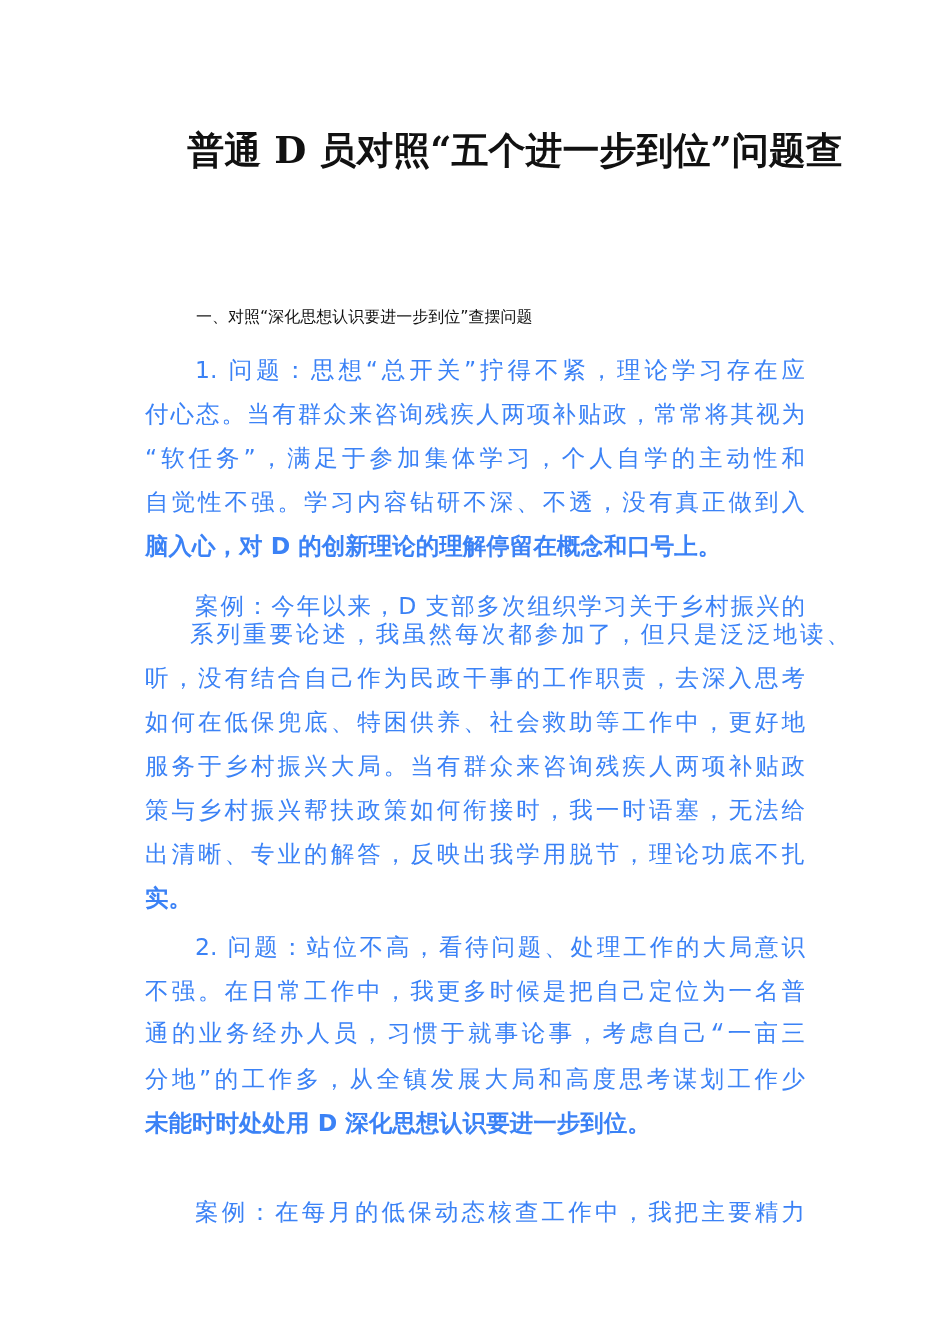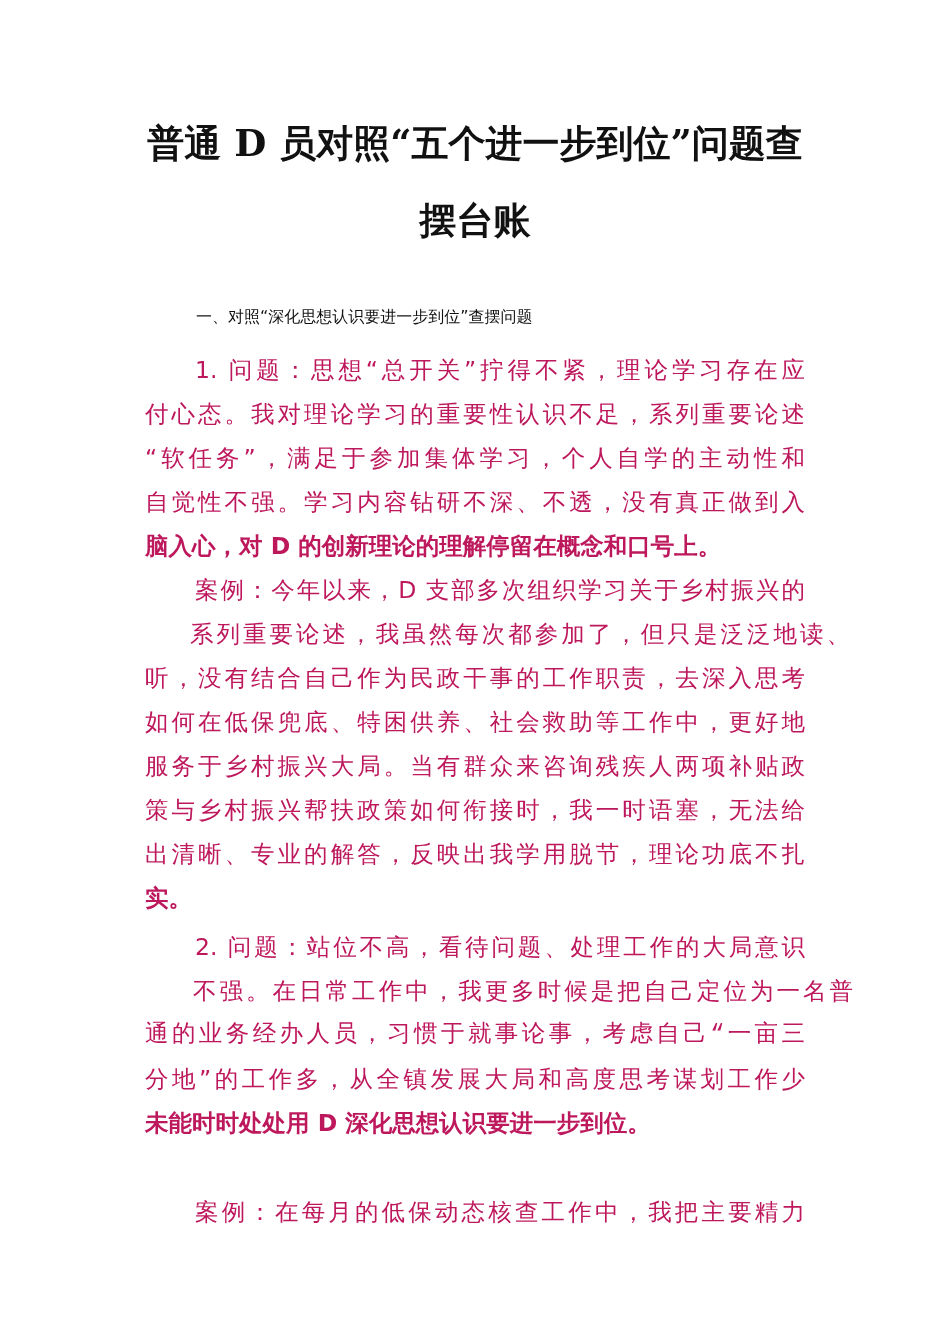--- a/index.html
+++ b/index.html
@@ -27,78 +27,77 @@
       position: absolute;
       left: 145px;
       width: 660px;
       text-align: center;
       font-family: "DejaVu Serif", "Liberation Serif", serif;
       font-weight: bold;
       font-size: 37px;
       letter-spacing: 0px;
       color: #111111;
     }
-    .title.l1 { top: 119px; }
+    .title.l1 { top: 126px; margin-left: 40px; }
     .title.l2 { top: 196px; }
 
     .heading {
       position: absolute;
       left: 196px;
       top: 307px;
       font-family: "DejaVu Sans", "Liberation Sans", sans-serif;
       font-size: 16px;
       color: #111111;
       white-space: nowrap;
     }
 
     .line {
       position: absolute;
       left: 145px;
       width: 660px;
       height: 44px;
       font-family: "DejaVu Sans", "Liberation Sans", sans-serif;
       font-size: 23.5px;
       line-height: 44px;
-      color: #be185d;
+      color: #3b82f6;
       white-space: nowrap;
       text-align: justify;
       text-align-last: justify;
     }
     .line.indent {
       left: 195px;
       width: 610px;
     }
     .line.last {
       text-align-last: left;
       font-weight: bold;
     }
   </style>
 </head>
 <body>
 
 <div class="page">
   <div class="title l1">普通 D 员对照“五个进一步到位”问题查</div>
-  <div class="title l2">摆台账</div>
 
   <div class="heading">一、对照“深化思想认识要进一步到位”查摆问题</div>
 
   <div id="body-lines">
       <div class="line indent" style="top: 348px;">1. 问题：思想“总开关”拧得不紧，理论学习存在应</div>
-      <div class="line" style="top: 392px;">付心态。我对理论学习的重要性认识不足，系列重要论述</div>
+      <div class="line" style="top: 392px;">付心态。当有群众来咨询残疾人两项补贴政，常常将其视为</div>
       <div class="line" style="top: 436px;">“软任务”，满足于参加集体学习，个人自学的主动性和</div>
       <div class="line" style="top: 480px;">自觉性不强。学习内容钻研不深、不透，没有真正做到入</div>
       <div class="line last" style="top: 524px;">脑入心，对 D 的创新理论的理解停留在概念和口号上。</div>
-      <div class="line indent" style="top: 568px;">案例：今年以来，D 支部多次组织学习关于乡村振兴的</div>
+      <div class="line indent" style="top: 584px;">案例：今年以来，D 支部多次组织学习关于乡村振兴的</div>
       <div class="line" style="top: 612px; margin-left: 45px;">系列重要论述，我虽然每次都参加了，但只是泛泛地读、</div>
       <div class="line" style="top: 656px;">听，没有结合自己作为民政干事的工作职责，去深入思考</div>
       <div class="line" style="top: 700px;">如何在低保兜底、特困供养、社会救助等工作中，更好地</div>
       <div class="line" style="top: 744px;">服务于乡村振兴大局。当有群众来咨询残疾人两项补贴政</div>
       <div class="line" style="top: 788px;">策与乡村振兴帮扶政策如何衔接时，我一时语塞，无法给</div>
       <div class="line" style="top: 832px;">出清晰、专业的解答，反映出我学用脱节，理论功底不扎</div>
       <div class="line last" style="top: 876px;">实。</div>
       <div class="line indent" style="top: 925px;">2. 问题：站位不高，看待问题、处理工作的大局意识</div>
-      <div class="line" style="top: 969px; margin-left: 48px;">不强。在日常工作中，我更多时候是把自己定位为一名普</div>
+      <div class="line" style="top: 969px;">不强。在日常工作中，我更多时候是把自己定位为一名普</div>
       <div class="line" style="top: 1013px; font-family: Liberation Mono, monospace;">通的业务经办人员，习惯于就事论事，考虑自己“一亩三</div>
       <div class="line" style="top: 1057px;">分地”的工作多，从全镇发展大局和高度思考谋划工作少</div>
       <div class="line last" style="top: 1101px;">未能时时处处用 D 深化思想认识要进一步到位。</div>
       <div class="line indent" style="top: 1190px;">案例：在每月的低保动态核查工作中，我把主要精力</div>
     </div>
 </div>
 
 </body></html>

